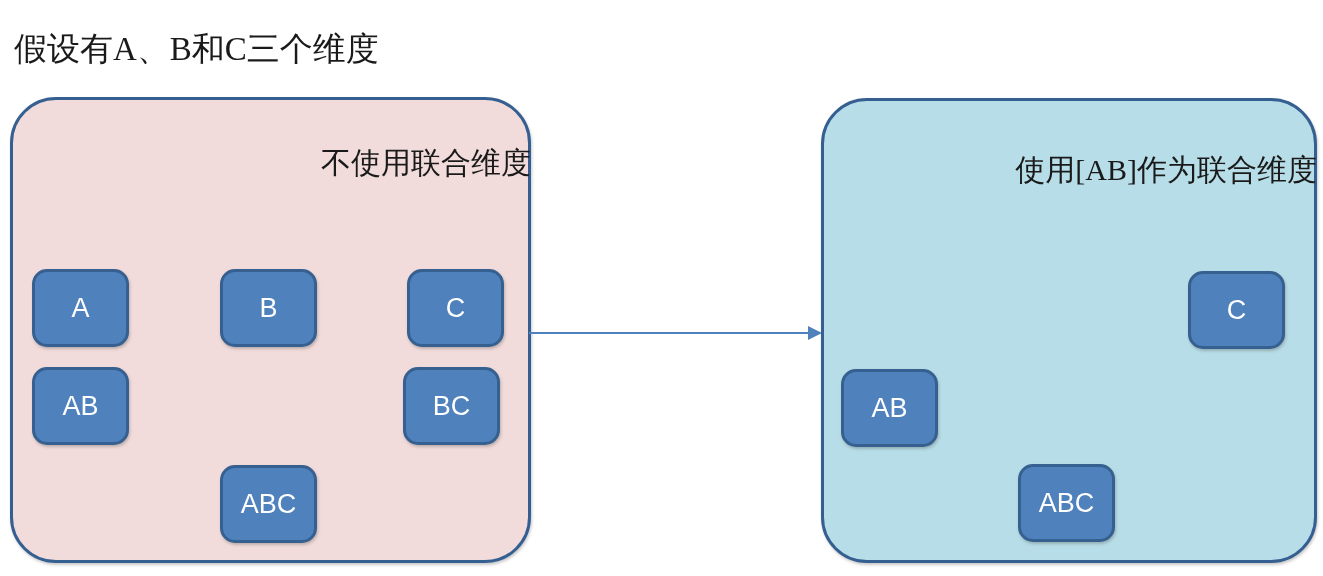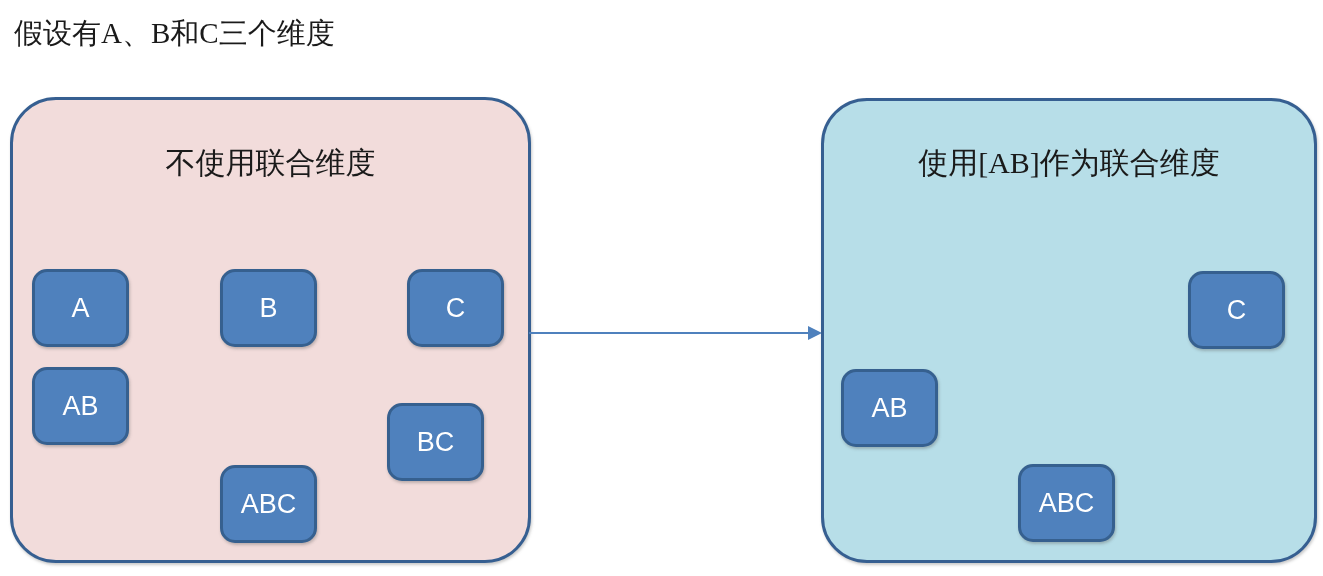--- a/index.html
+++ b/index.html
@@ -17,22 +17,22 @@
     position: relative;
     width: 1323px;
     height: 576px;
     background: #ffffff;
     overflow: hidden;
     font-family: "Liberation Sans", "DejaVu Sans", sans-serif;
   }
   .heading {
     position: absolute;
     left: 14px;
-    top: 14px;
-    font-size: 29px;
+    top: 27px;
+    font-size: 33px;
     color: var(--text);
     font-family: "Liberation Serif", "DejaVu Serif", serif;
     white-space: nowrap;
   }
   .panel {
     position: absolute;
     border: 3.5px solid var(--panel-border);
     border-radius: 46px;
     box-shadow: 1px 2px 3px rgba(100,100,100,0.35);
   }
@@ -41,49 +41,49 @@
     width: 521px; height: 466px;
     background: var(--left-panel-fill);
   }
   #right-panel {
     left: 821px; top: 98px;
     width: 496px; height: 465px;
     background: var(--right-panel-fill);
   }
   .panel-title {
     position: absolute;
-    text-align: center;
+    text-align: right;
     font-size: 30px;
     color: var(--text);
     font-family: "Liberation Serif", "DejaVu Serif", serif;
     white-space: nowrap;
   }
   #left-panel-title  { left: 10px;  top: 143px; width: 521px; }
-  #right-panel-title { left: 821px; top: 143px; width: 496px; }
+  #right-panel-title { left: 821px; top: 150px; width: 496px; }
   .box {
     position: absolute;
     width: 97px;
     height: 78px;
     background: var(--box-fill);
     border: 3px solid var(--box-border);
     border-radius: 15px;
     color: #ffffff;
     font-size: 27px;
     display: flex;
     align-items: center;
     justify-content: center;
     box-shadow: 1px 2px 3px rgba(90,90,90,0.35);
   }
   
   #lb-a   { left: 32px;  top: 269px; }
   #lb-b   { left: 220px; top: 269px; }
   #lb-c   { left: 407px; top: 269px; }
   #lb-ab  { left: 32px;  top: 367px; }
   #lb-ac  { left: 220px; top: 367px; }
-  #lb-bc  { left: 387px; top: 367px; margin-top: 36px; }
+  #lb-bc  { left: 403px; top: 367px; }
   #lb-abc { left: 220px; top: 465px; }
   
   #rb-c   { left: 1188px; top: 271px; }
   #rb-ab  { left: 841px;  top: 369px; }
   #rb-abc { left: 1018px; top: 464px; }
   #arrow-svg {
     position: absolute;
     left: 529px;
     top: 322px;
     width: 293px;

